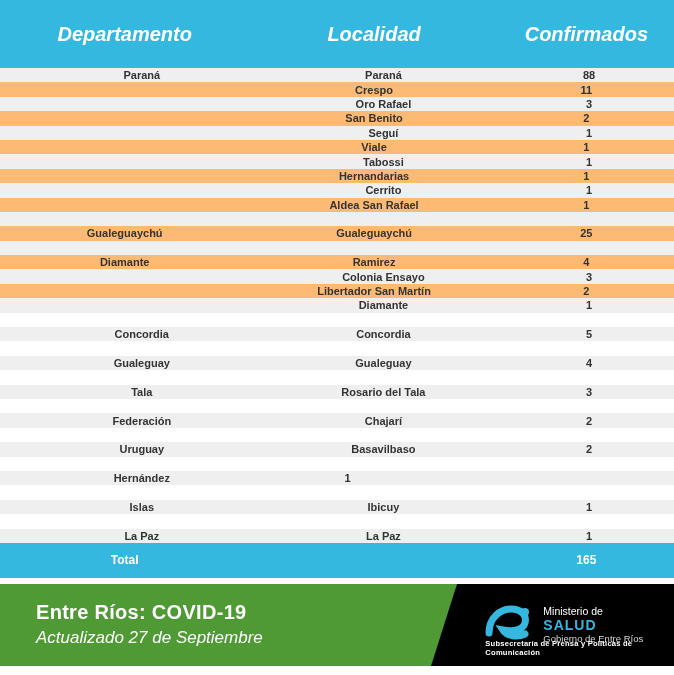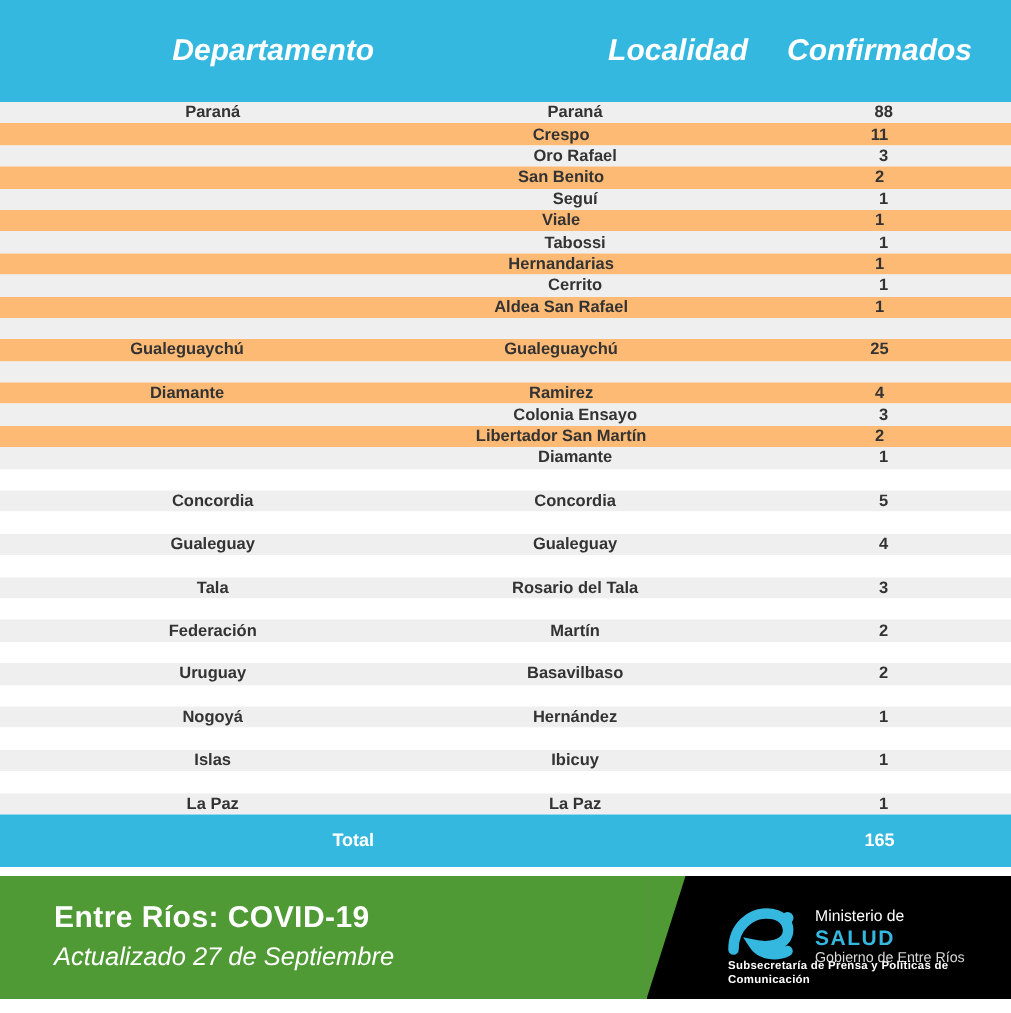--- a/index.html
+++ b/index.html
@@ -20,22 +20,22 @@
   .table-header {
     display: flex;
     align-items: center;
     height: 68px;
     background: #35b8e0;
     color: #ffffff;
     font-weight: bold;
     font-size: 20px;
     font-style: italic;
   }
-  .col-dep   { width: 37%; text-align: right; }
-  .col-loc   { width: 37%; text-align: right; }
+  .col-dep   { width: 37%; text-align: center; }
+  .col-loc   { width: 37%; text-align: center; }
   .col-conf  { width: 26%; text-align: center; }
 
   
   .table-body {
     background: #ffffff;
   }
   .row {
     display: flex;
     align-items: center;
     height: 14.4px;
@@ -240,32 +240,31 @@
       </div>
       <div class="spacer white"></div>
       <div class="row alt">
         <div class="col-dep">Tala</div>
         <div class="col-loc">Rosario del Tala</div>
         <div class="col-conf">3</div>
       </div>
       <div class="spacer white"></div>
       <div class="row alt">
         <div class="col-dep">Federación</div>
-        <div class="col-loc">Martín</div>
+        <div class="col-loc">Chajarí</div>
         <div class="col-conf">2</div>
       </div>
       <div class="spacer white"></div>
       <div class="row alt">
         <div class="col-dep">Uruguay</div>
         <div class="col-loc">Basavilbaso</div>
         <div class="col-conf">2</div>
       </div>
       <div class="spacer white"></div>
       <div class="row alt">
-        <div class="col-dep">Nogoyá</div>
         <div class="col-loc">Hernández</div>
         <div class="col-conf">1</div>
       </div>
       <div class="spacer white"></div>
       <div class="row alt">
         <div class="col-dep">Islas</div>
         <div class="col-loc">Ibicuy</div>
         <div class="col-conf">1</div>
       </div>
       <div class="spacer white"></div>

